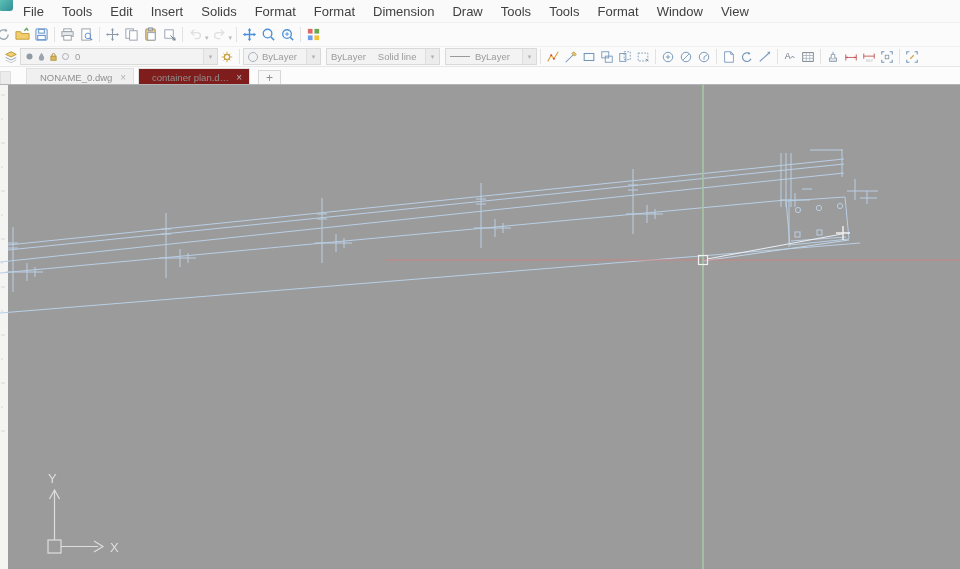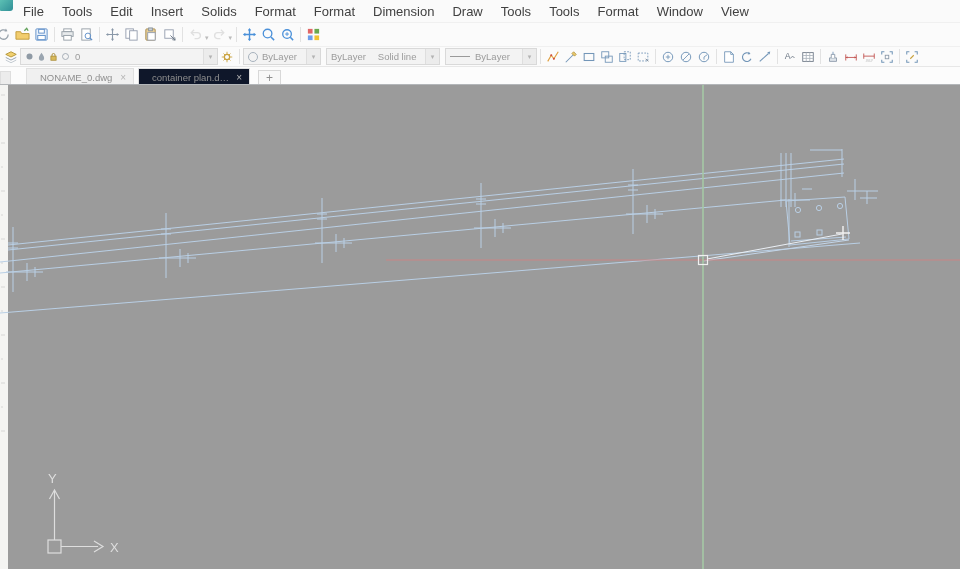--- a/index.html
+++ b/index.html
@@ -31,21 +31,21 @@
   .mini-icons svg{width:9px;height:9px;display:block;}
   .lw-preview{display:inline-block;width:20px;height:1px;background:#9a9a9a;margin-right:5px;}
   .lt-preview{margin-left:12px;}
   .circ-glyph{width:8px;height:8px;border:1px solid #a7b2bd;border-radius:50%;margin-right:4px;flex:0 0 auto;}
   
   .tabbar{height:19px;display:flex;align-items:flex-end;background:#fcfcfc;padding-left:26px;position:relative;}
   .tab-notch{position:absolute;left:0;bottom:0;width:9px;height:13px;background:#ececec;border:1px solid #dedede;}
   .tab{height:18px;box-sizing:border-box;display:flex;align-items:center;justify-content:space-between;
        padding:0 7px 0 13px;font-size:9.5px;color:#8f8f8f;background:#f0f0f0;
        border:1px solid #e0e0e0;border-bottom:none;width:108px;margin-right:4px;cursor:default;}
-  .tab.active{background:#0f172a;width:112px;}
+  .tab.active{background:#7f1d1d;width:112px;}
   .tab-label{overflow:hidden;text-overflow:ellipsis;white-space:nowrap;text-align:center;}
   .tab-close{color:#b5b5b5;font-size:10px;margin-left:6px;}
   .newtab{width:23px;height:16px;box-sizing:border-box;border:1px solid #d8d8d8;background:#f8f8f8;
           display:flex;align-items:center;justify-content:center;color:#8f8f8f;font-size:12px;margin-left:4px;}
   
   .canvas{position:absolute;top:84px;left:0;width:960px;height:485px;background:#9b9b9b;border-top:1px solid #b3b6b9;box-sizing:border-box;}
   .canvas svg{position:absolute;left:0;top:0;}
 </style>
 </head>
 <body>

